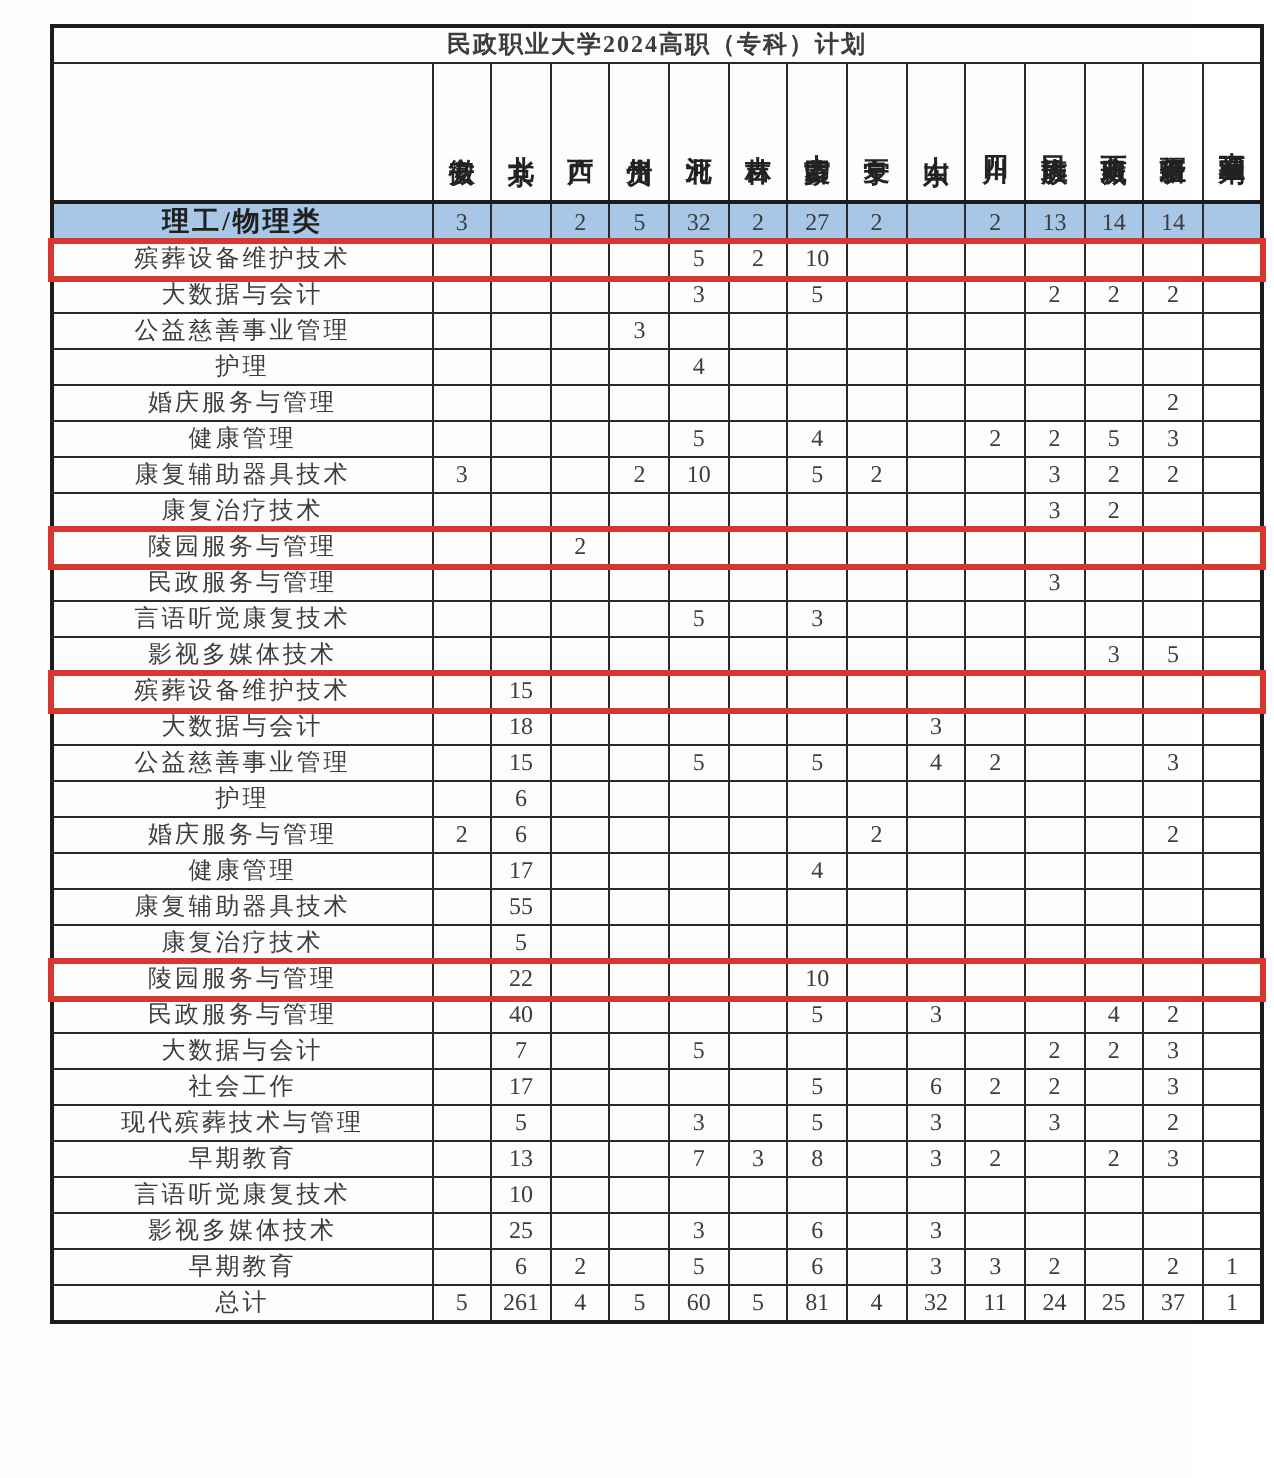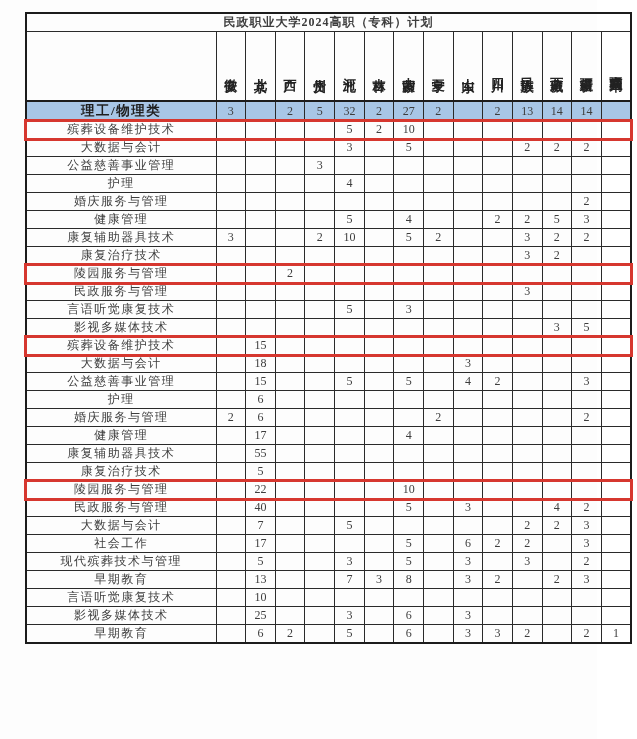--- a/index.html
+++ b/index.html
@@ -626,15 +626,32 @@
           <td class="value-cell"></td>
           <td class="value-cell">6</td>
           <td class="value-cell"></td>
           <td class="value-cell">3</td>
           <td class="value-cell">3</td>
           <td class="value-cell">2</td>
           <td class="value-cell"></td>
           <td class="value-cell">2</td>
           <td class="value-cell">1</td>
         </tr>
+        <tr class="total">
+          <td class="label-cell">总计</td>
+          <td class="value-cell">5</td>
+          <td class="value-cell">261</td>
+          <td class="value-cell">4</td>
+          <td class="value-cell">5</td>
+          <td class="value-cell">60</td>
+          <td class="value-cell">5</td>
+          <td class="value-cell">81</td>
+          <td class="value-cell">4</td>
+          <td class="value-cell">32</td>
+          <td class="value-cell">11</td>
+          <td class="value-cell">24</td>
+          <td class="value-cell">25</td>
+          <td class="value-cell">37</td>
+          <td class="value-cell">1</td>
+        </tr>
       </tbody>
   </table>
 </div>
 
 </body></html>

